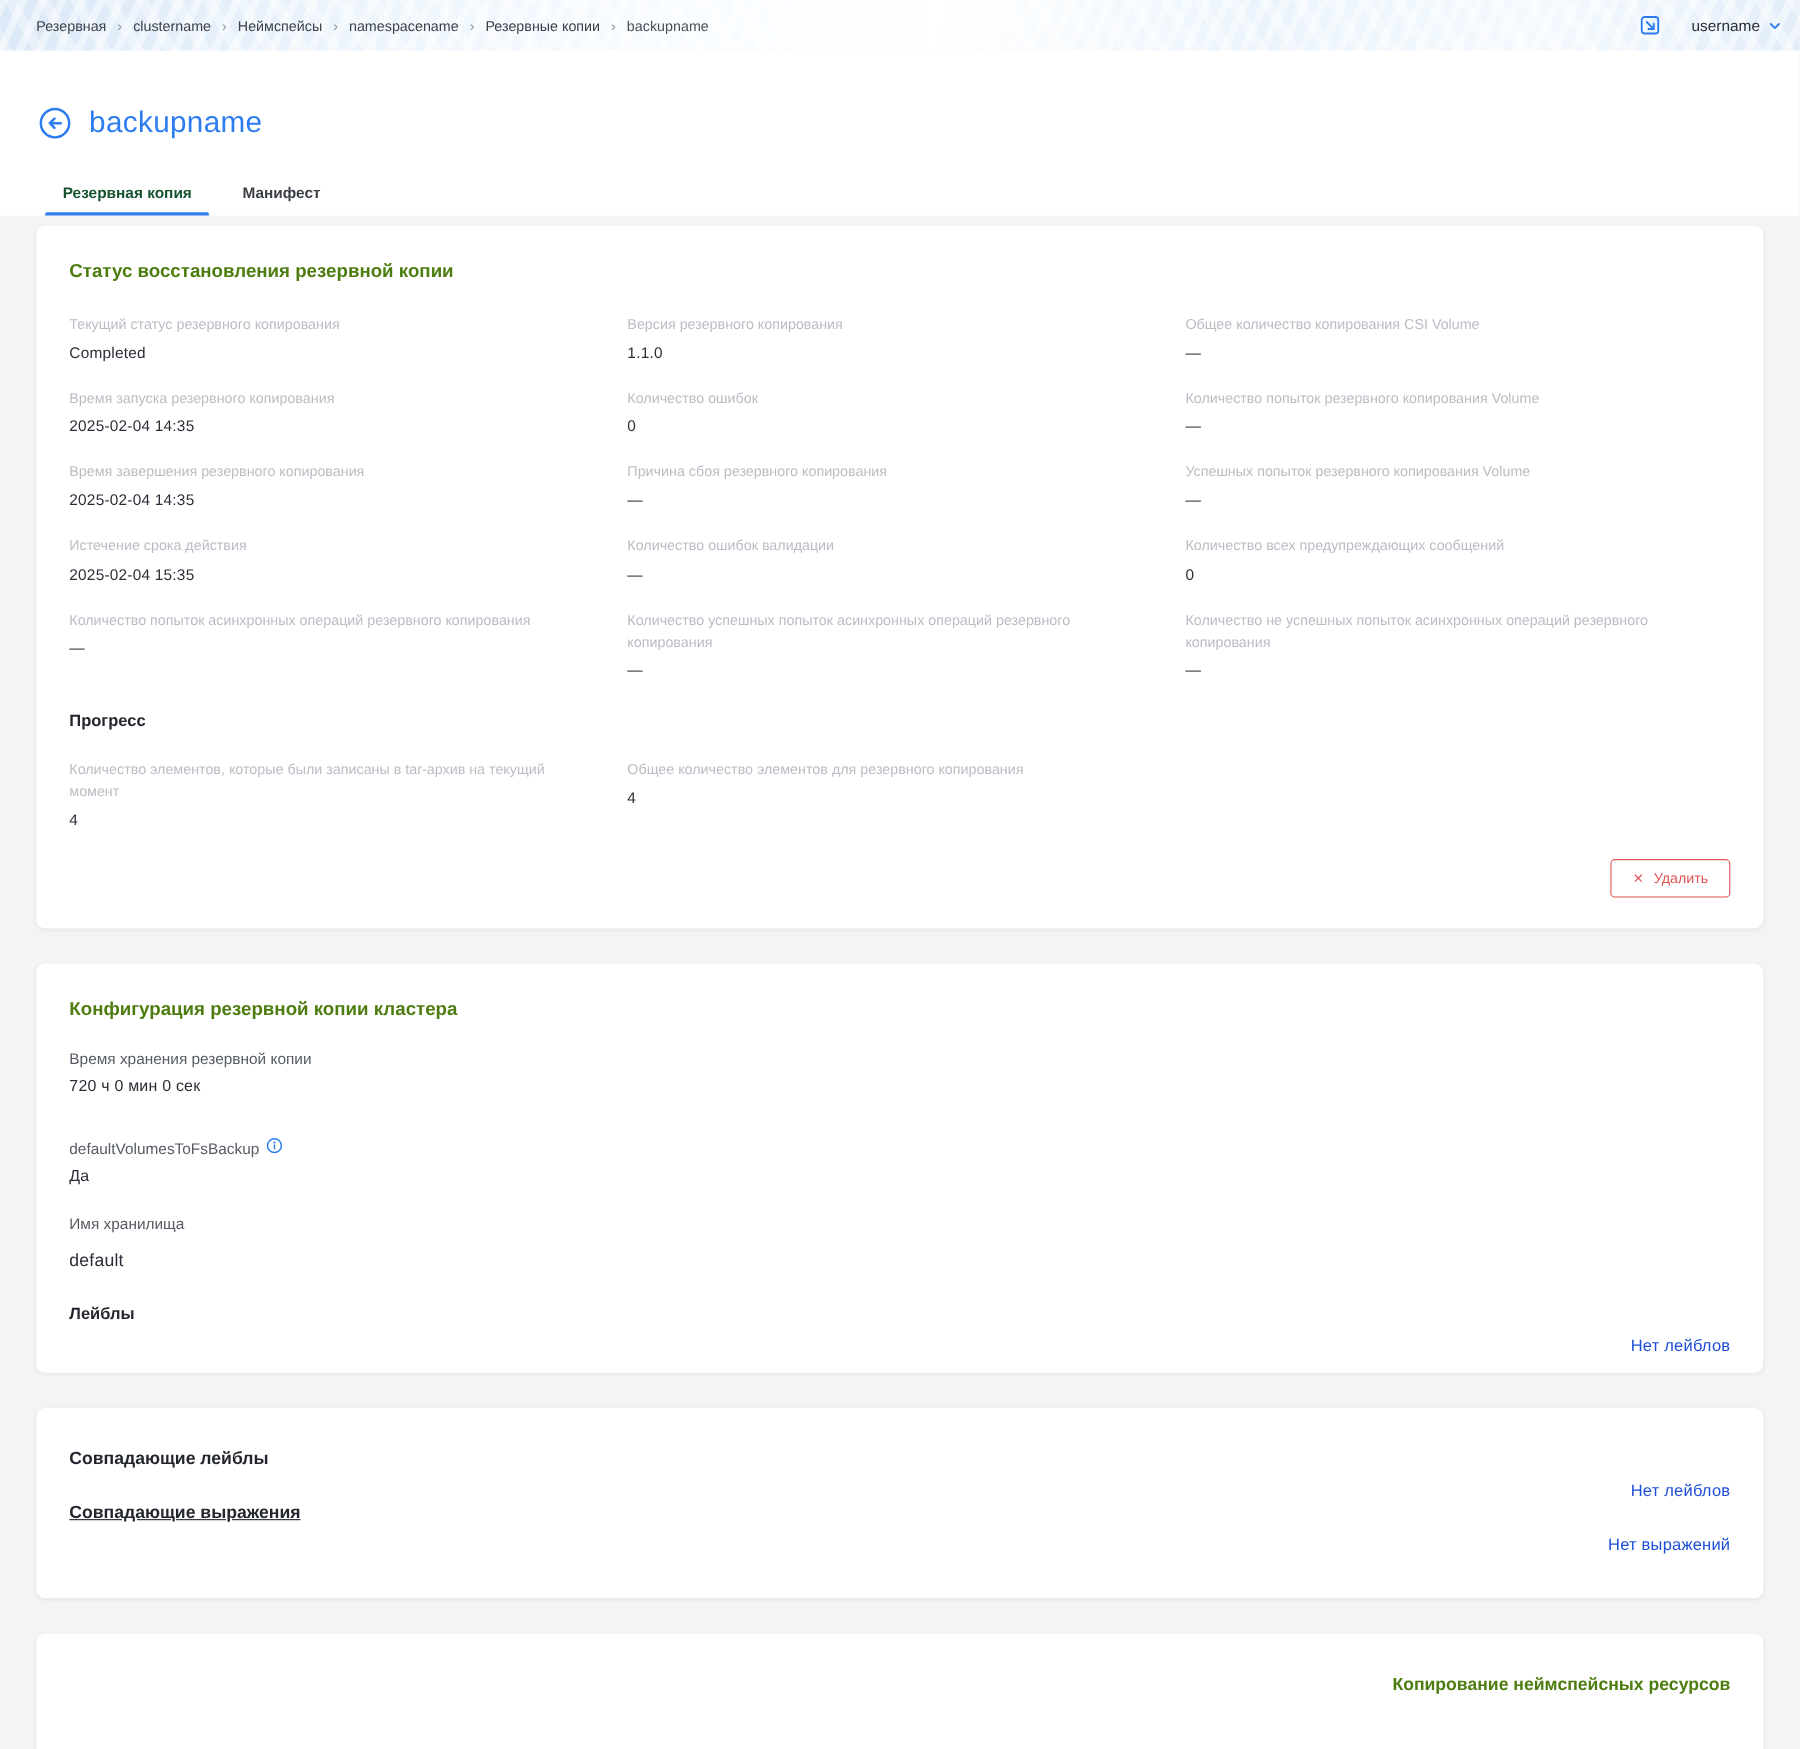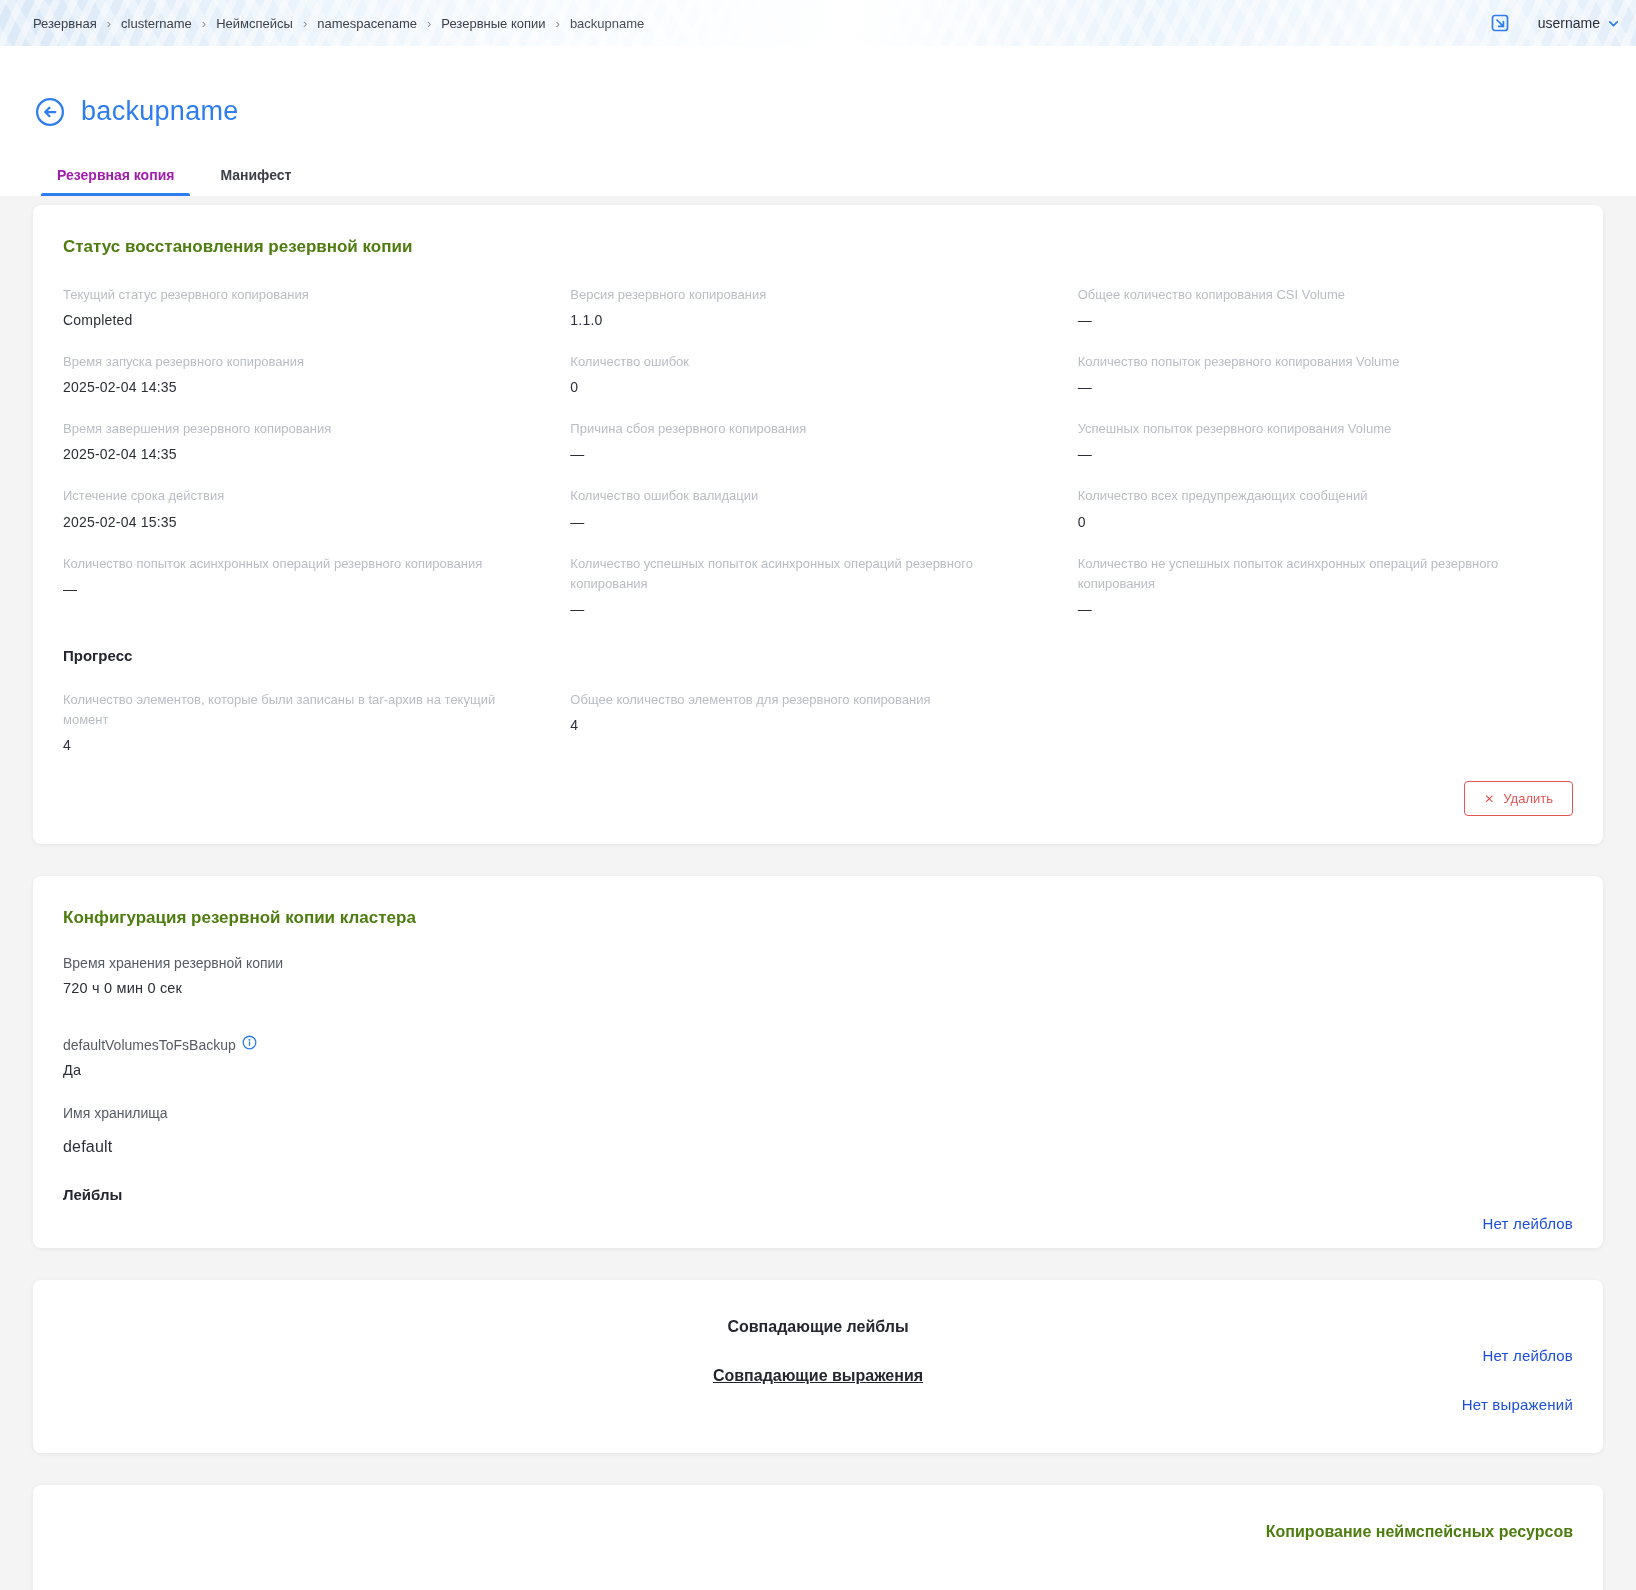--- a/index.html
+++ b/index.html
@@ -30,21 +30,21 @@
   .icon-btn { width:20px; height:20px; display:inline-flex; cursor:pointer; }
 
   
   .page-head { background:#ffffff; padding:50px 0 0 0; }
   .page-head-inner { width:1570px; margin:0 auto; }
   .title-row { display:flex; align-items:center; gap:16px; padding-left:2px; }
   .back-btn { width:30px; height:30px; display:inline-flex; cursor:pointer; flex:0 0 auto; }
   .page-title { font-size:27px; font-weight:500; color:#2e7df0; letter-spacing:.3px; }
   .tabs { display:flex; gap:14px; margin-top:30px; padding-left:8px; }
   .tab { font-size:14px; font-weight:600; padding:10px 16px 13px; cursor:pointer; color:#3a3e46; position:relative; }
-  .tab.active { color:#a21caf; }
+  .tab.active { color:#14532d; }
   .tab.active::after { content:""; position:absolute; left:0; right:0; bottom:0; height:3px; background:#2e7df0; border-radius:2px 2px 0 0; }
 
   
   main { width:1570px; margin:0 auto; padding-top:9px; }
   .card {
     background:#ffffff; border-radius:8px;
     box-shadow:0 1px 4px rgba(40,44,52,.07);
     padding:32px 30px 28px;
     margin-bottom:32px;
   }
@@ -67,21 +67,21 @@
   .cfg-field { margin-top:26px; }
   .cfg-field .c-label { font-size:14px; color:#565b64; display:inline-flex; align-items:flex-start; gap:6px; }
   .cfg-field .c-value { font-size:14.5px; color:#2b2e37; margin-top:8px; letter-spacing:.2px; }
   .cfg-field.storage .c-value { font-size:16px; margin-top:16px; }
   .cfg-field.fsbackup { margin-top:40px; }
   .info-icon { width:15px; height:15px; display:inline-flex; cursor:pointer; margin-top:-2px; }
   .labels-head { font-size:15px; font-weight:700; color:#23262e; margin-top:30px; }
   .empty-text { font-size:15px; color:#1d4ed8; margin-top:12px; letter-spacing:.2px;text-align:right; }
 
   
-  .match-head { font-size:16px; font-weight:700; color:#23262e;text-align:center; }
+  .match-head { font-size:16px; font-weight:700; color:#23262e; }
   .match-head + .empty-text { margin-top:11px; }
   .match-head.second { margin-top:3px;text-decoration:underline; }
   .card.matching { padding-top:38px; padding-bottom:40px; }
 
   
   .card.resources { padding-top:38px; padding-bottom:88px; }
 
   svg { display:block; }
 </style>
 </head>

